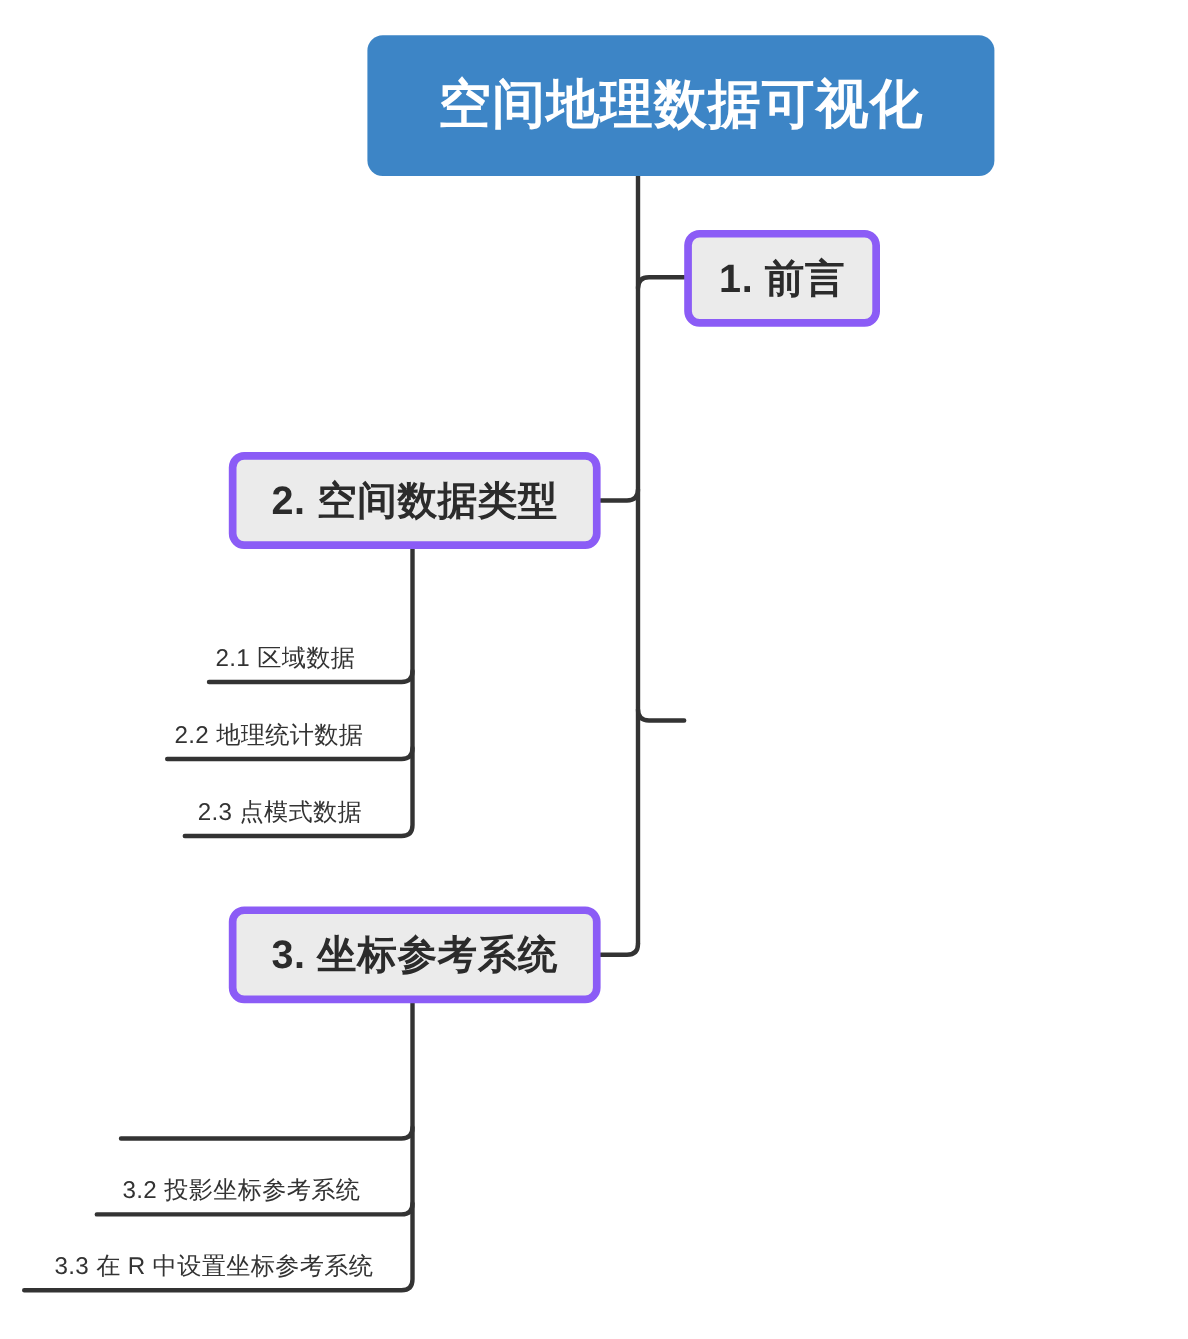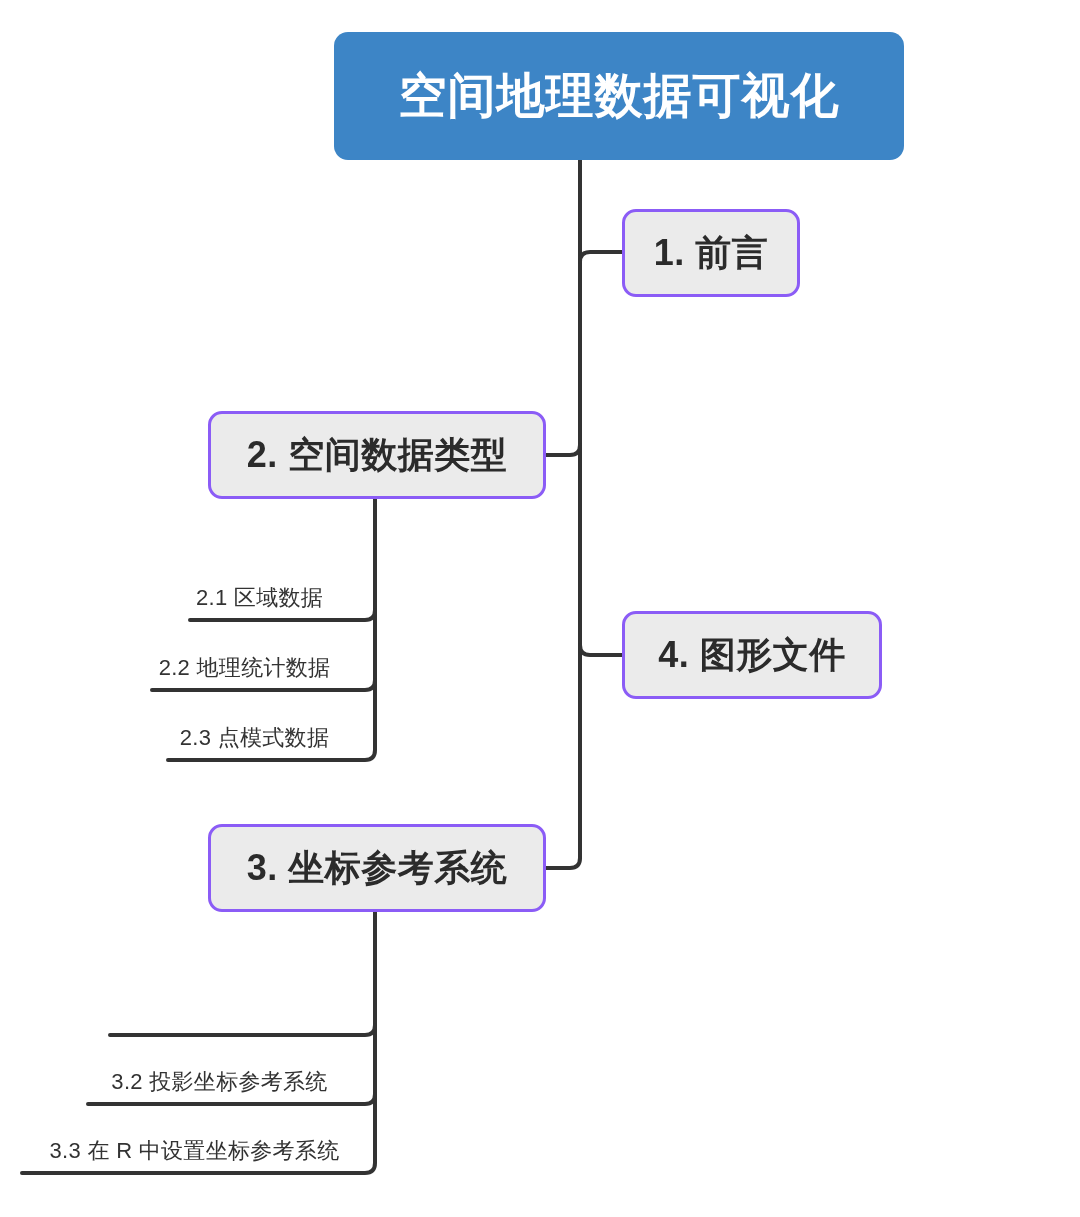--- a/index.html
+++ b/index.html
@@ -37,21 +37,21 @@
   .node-root {
     background: #3d85c6;
     border-radius: 14px;
     color: #ffffff;
     font-size: 48px;
     font-weight: bold;
     letter-spacing: 1px;
   }
   .node-branch {
     background: #ebebeb;
-    border: 3px solid #8b5cf6;
+    border: 7px solid #8b5cf6;
     border-radius: 14px;
     color: #2b2b2b;
     font-size: 36px;
     font-weight: bold;
     letter-spacing: 0.5px;
   }
   .leaf {
     position: absolute;
     box-sizing: border-box;
     display: flex;
@@ -106,23 +106,20 @@
   <div class="leaf" style="left:150px; top:578px; width:225px; height:40px;">
     <span>2.1 区域数据</span>
   </div>
   <div class="leaf" style="left:120px; top:648px; width:255px; height:40px;">
     <span>2.2 地理统计数据</span>
   </div>
   <div class="leaf" style="left:140px; top:718px; width:235px; height:40px;">
     <span>2.3 点模式数据</span>
   </div>
 
-  <div class="node node-branch" style="left:622px; top:611px; width:260px; height:88px;">
-    <span>4. 图形文件</span>
-  </div>
 
   <div class="node node-branch" style="left:208px; top:824px; width:338px; height:88px;">
     <span>3. 坐标参考系统</span>
   </div>
 
   <div class="leaf" style="left:70px; top:1062px; width:305px; height:40px;">
     <span>3.2 投影坐标参考系统</span>
   </div>
   <div class="leaf" style="left:20px; top:1131px; width:355px; height:40px;">
     <span>3.3 在 R 中设置坐标参考系统</span>

